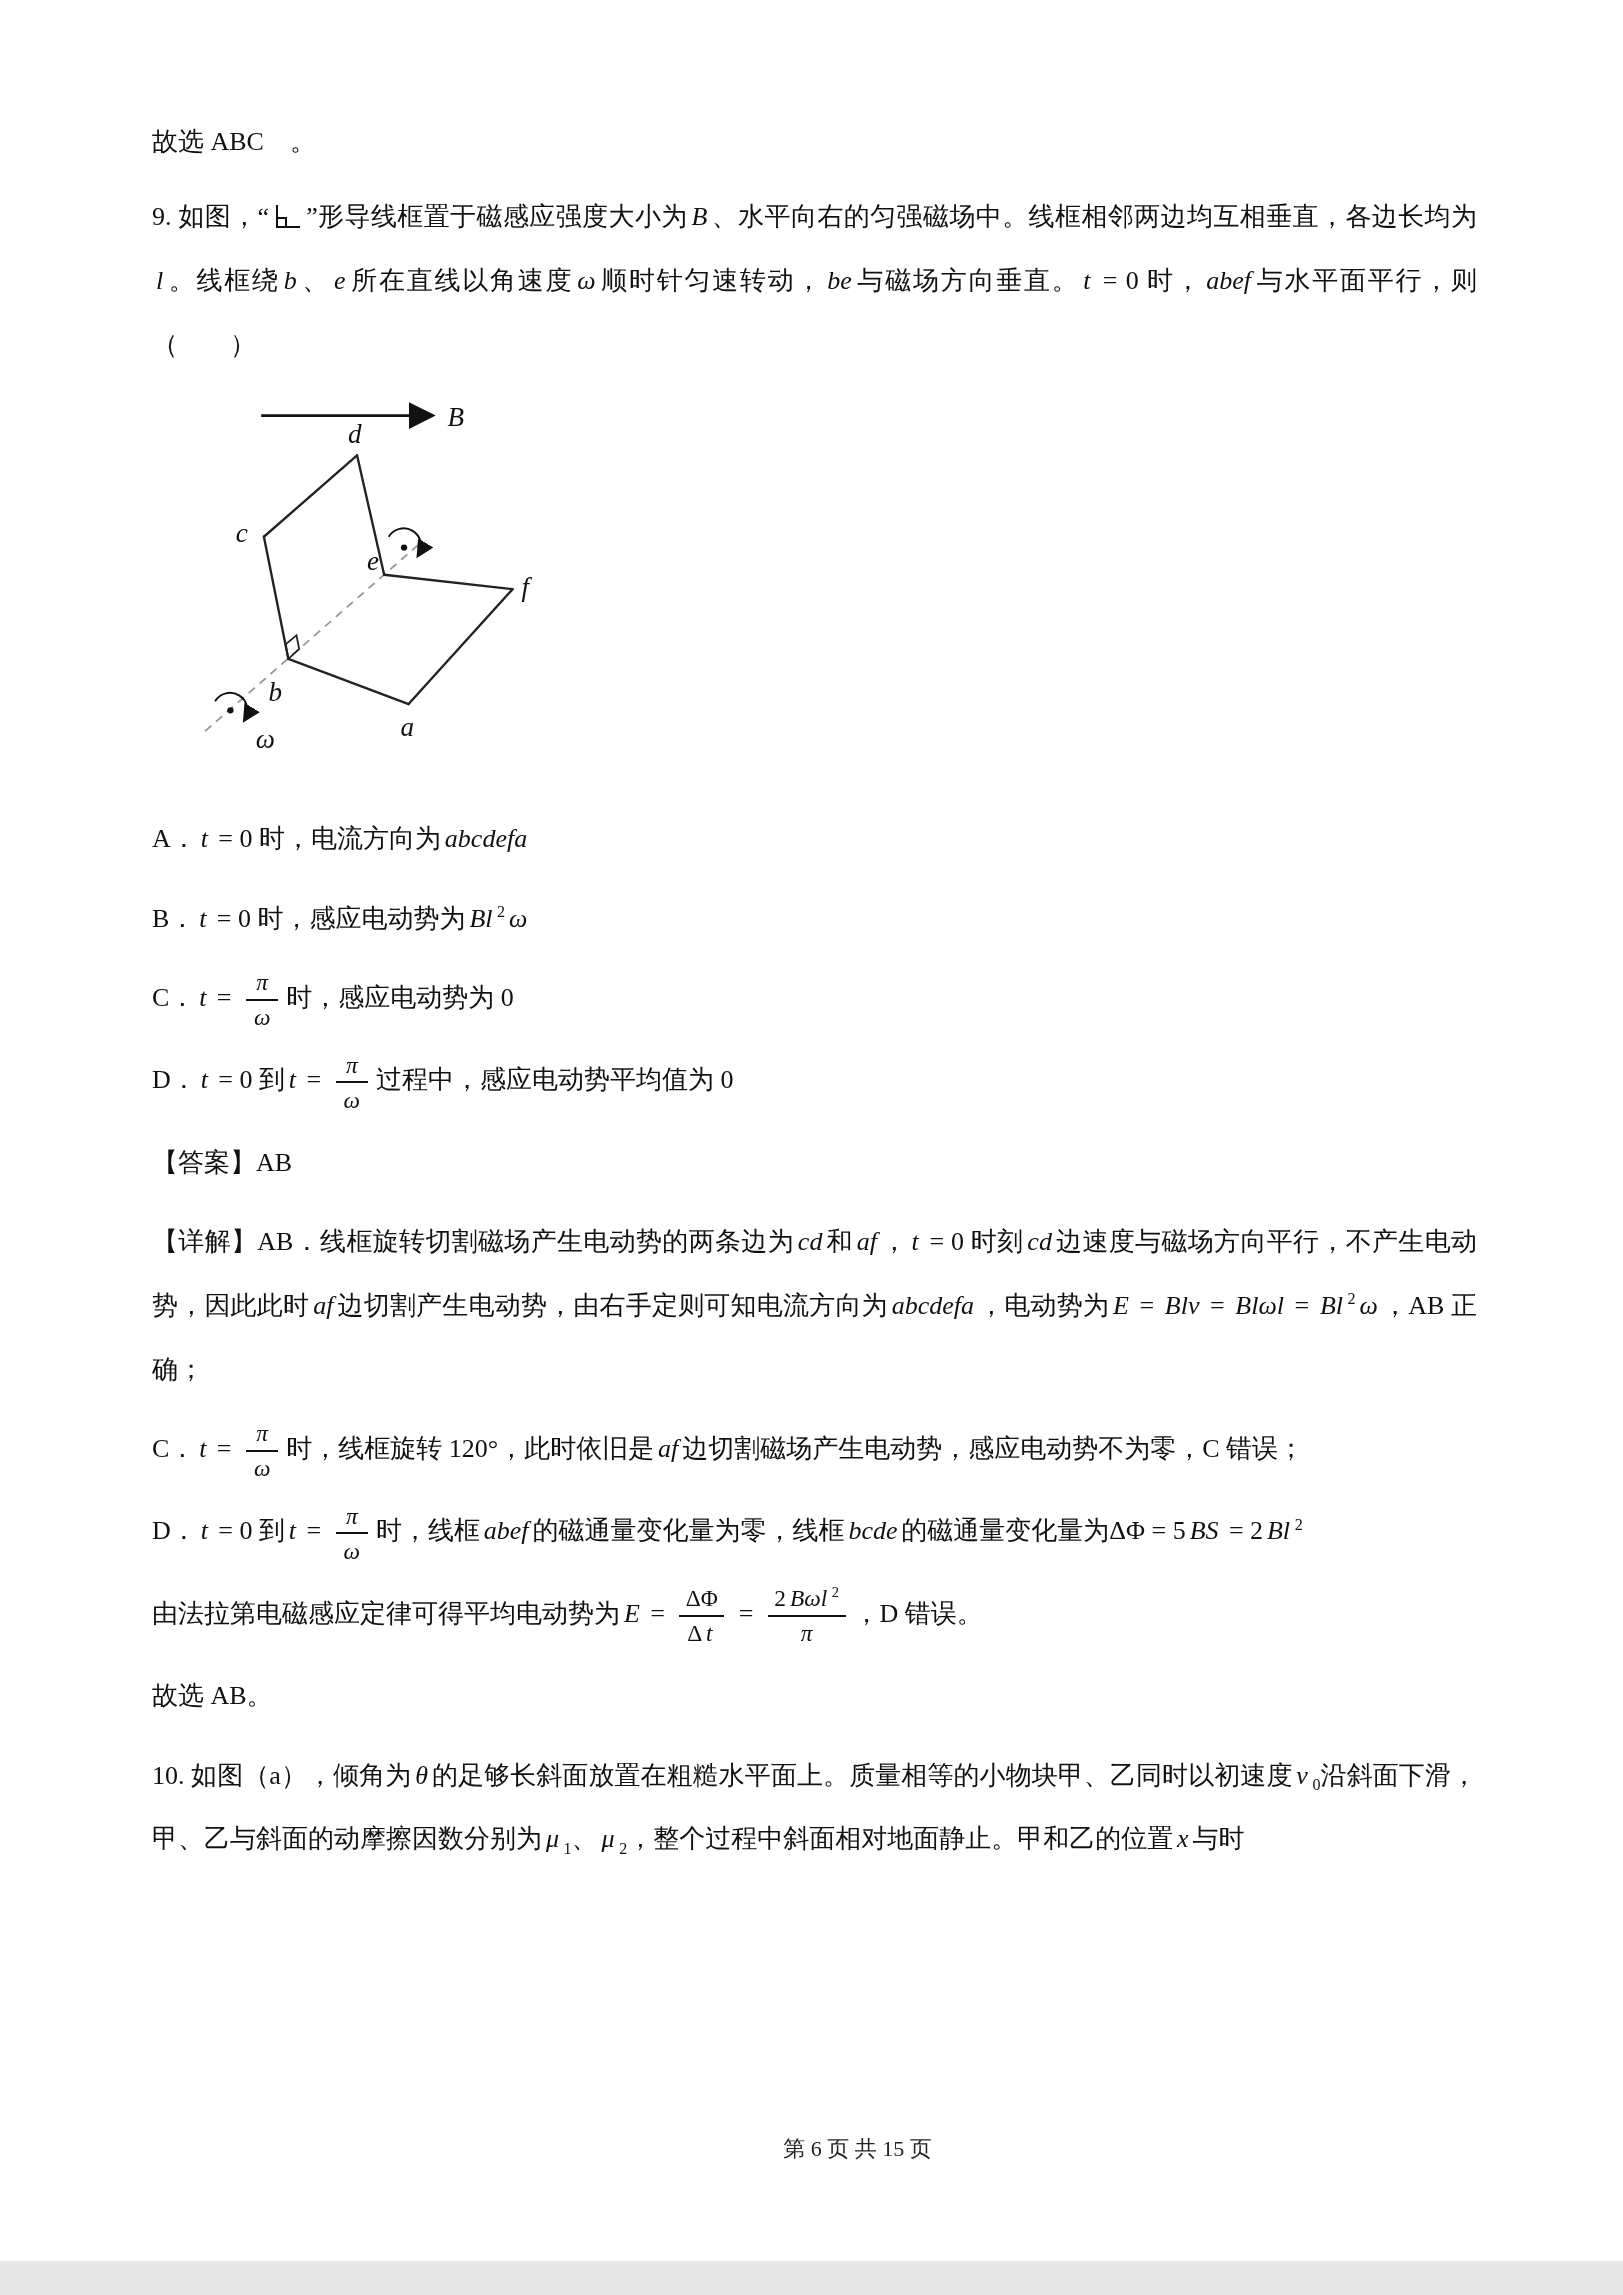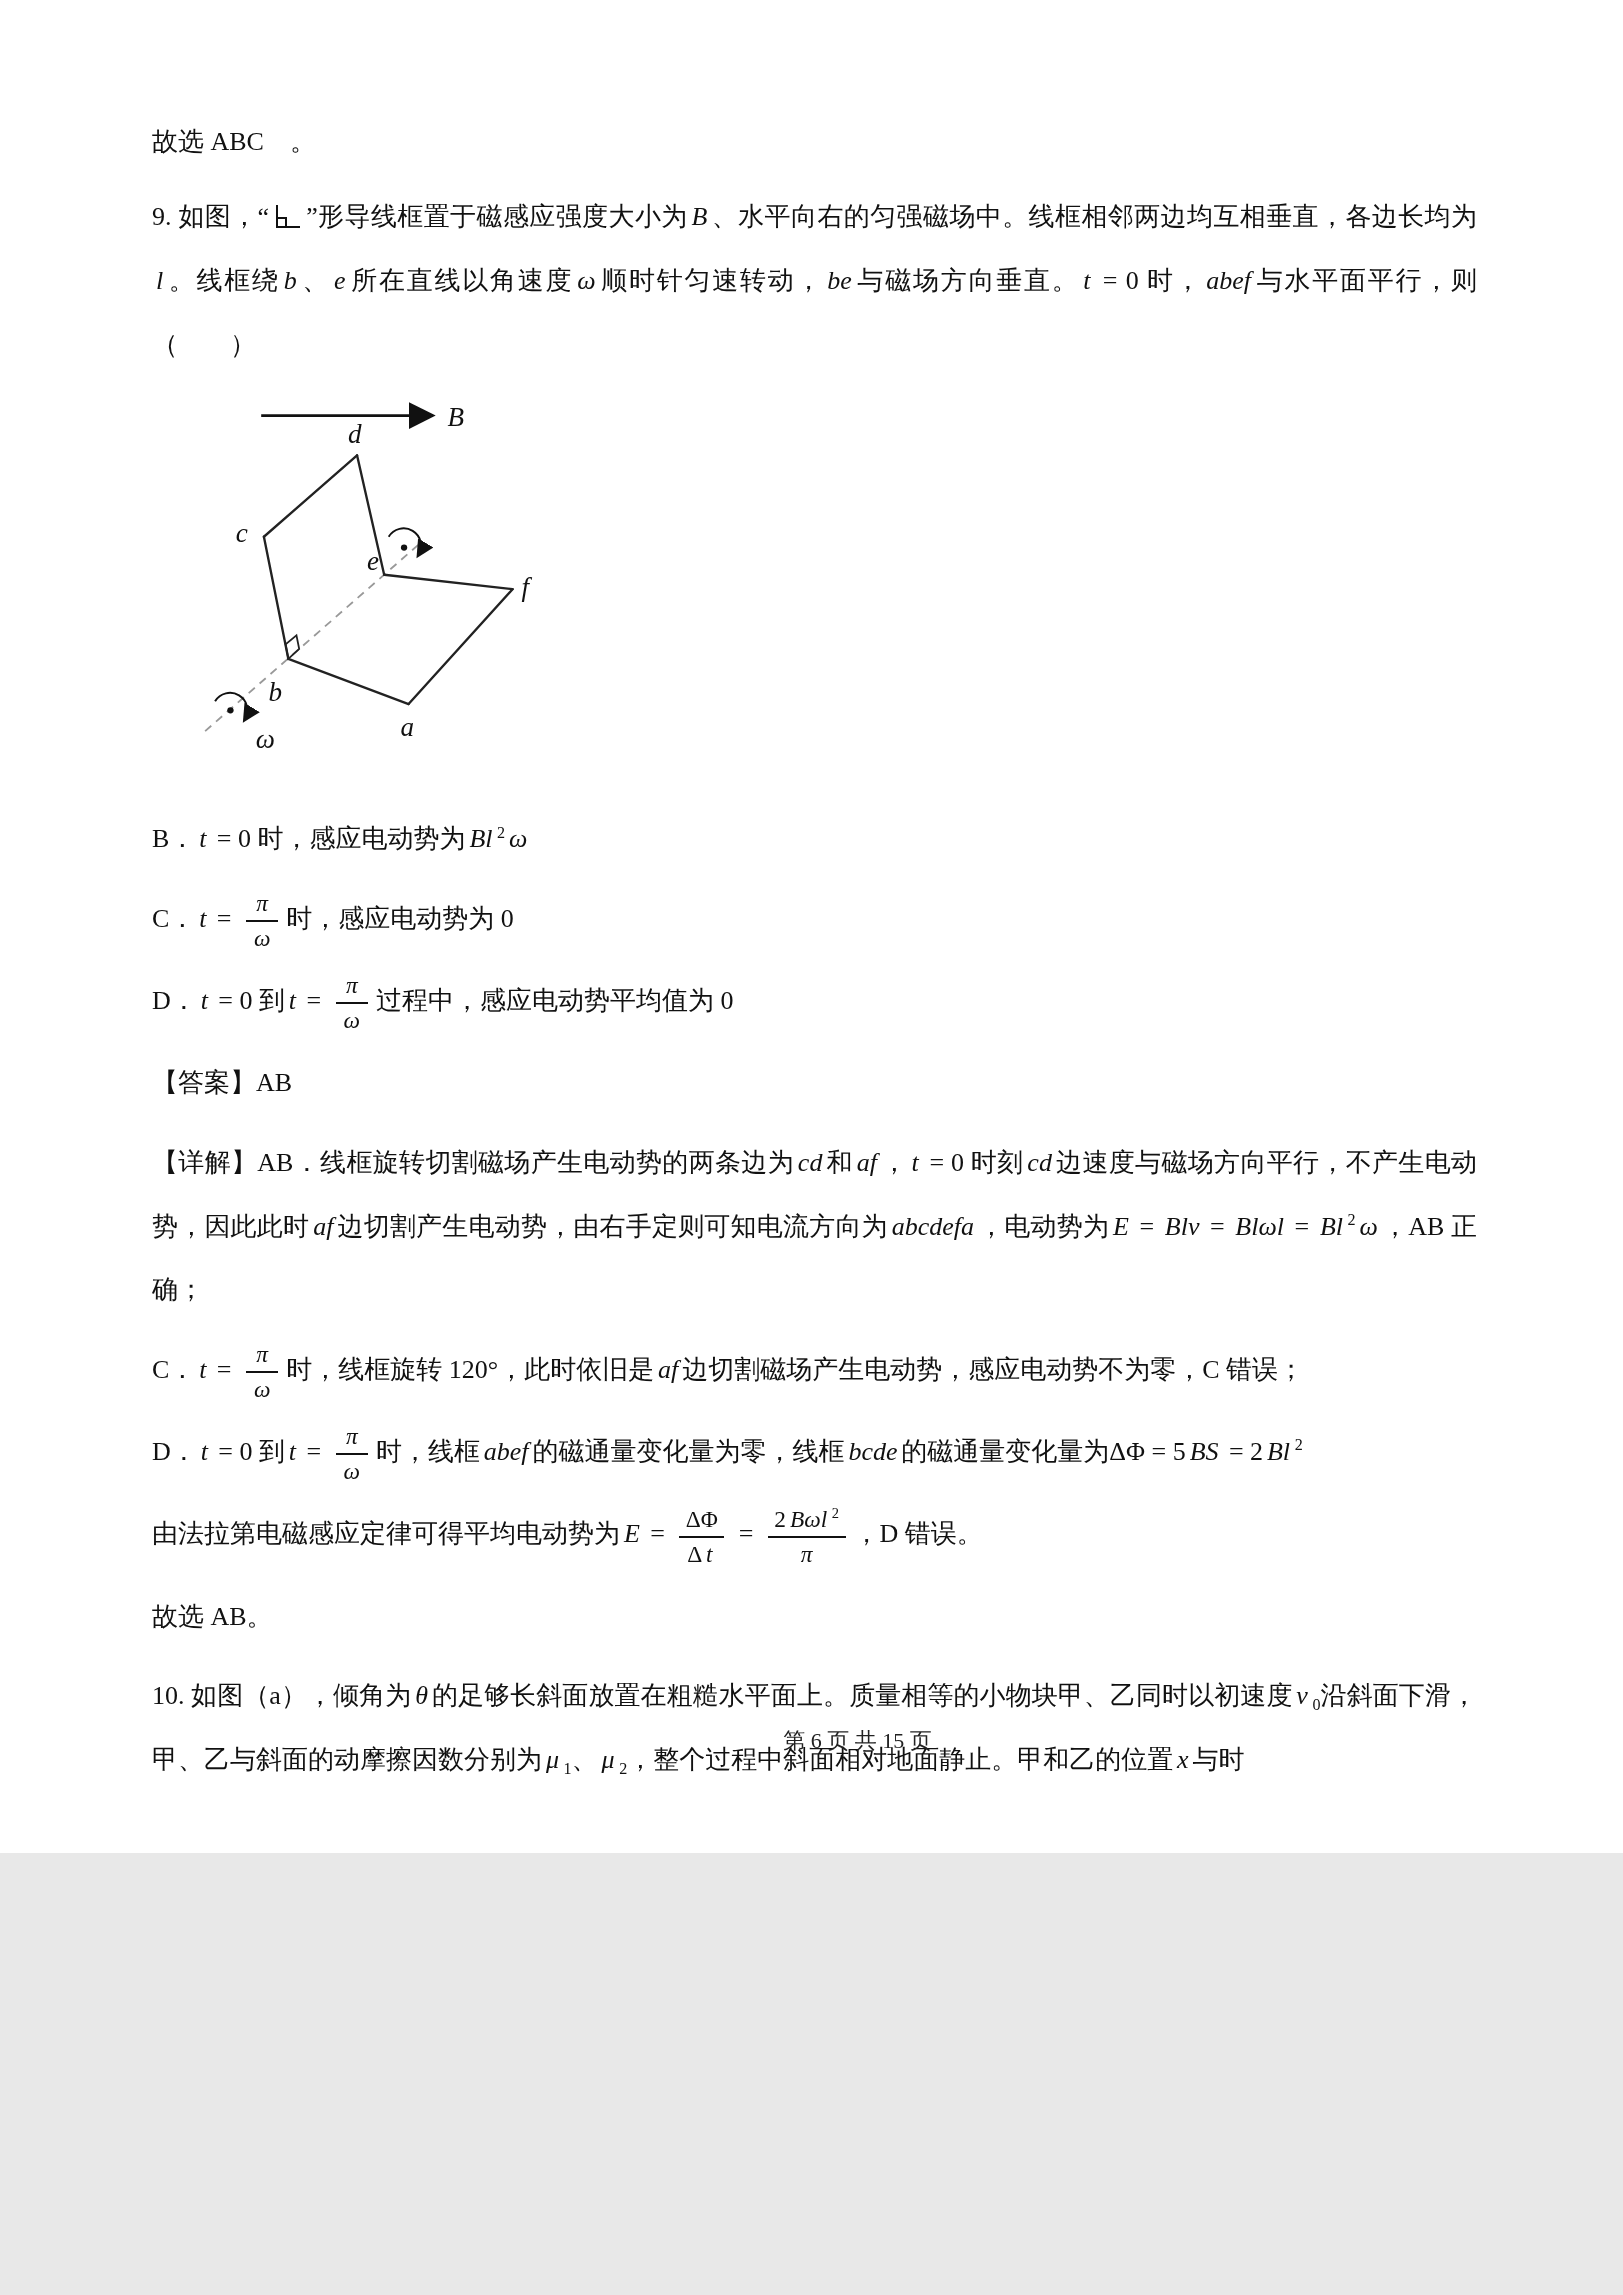--- a/index.html
+++ b/index.html
@@ -1,19 +1,19 @@
 <!DOCTYPE html>
 <html style="font-size:10.5px"><head>
 <meta charset="utf-8">
 <style>
   html,body{margin:0;padding:0;background:#e8e8e8;}
   .page{
     position:relative;
     width:1623px;
-    height:1853px;
+    height:2261px;
     background:#ffffff;
     overflow:hidden;
     font-family:"Liberation Serif","DejaVu Serif",serif;
     color:#111;
   }
   .content{
     position:absolute;
     left:152px;
     top:110px;
     width:1325px;
@@ -95,20 +95,21 @@
         <text class="svgtext" x="188" y="56">d</text>
         <text class="svgtext" x="64" y="166">c</text>
         <text class="svgtext" x="209" y="197">e</text>
         <text class="svgtext" x="380" y="226">f</text>
         <text class="svgtext" x="246" y="380">a</text>
         <text class="svgtext" x="100" y="342">b</text>
         <text class="svgtext" x="86" y="394">ω</text>
       </svg>
     </div>
 
+    <p class="line"><span>A．</span><span class="it">t</span><span> = 0 时，电流方向为</span><span class="it">abcdefa</span></p>
     <p class="line"><span>B．</span><span class="it">t</span><span> = 0 时，感应电动势为</span><span class="it">Bl</span><span class="sup">2</span><span class="it">ω</span></p>
     <p class="line"><span>C．</span><span class="it">t</span><span> = </span><span class="frac">
           <span class="num"><span class="it">π</span></span>
           <span class="den"><span class="it">ω</span></span>
         </span><span>时，感应电动势为 0</span></p>
     <p class="line"><span>D．</span><span class="it">t</span><span> = 0 到</span><span class="it">t</span><span> = </span><span class="frac">
           <span class="num"><span class="it">π</span></span>
           <span class="den"><span class="it">ω</span></span>
         </span><span>过程中，感应电动势平均值为 0</span></p>
 

